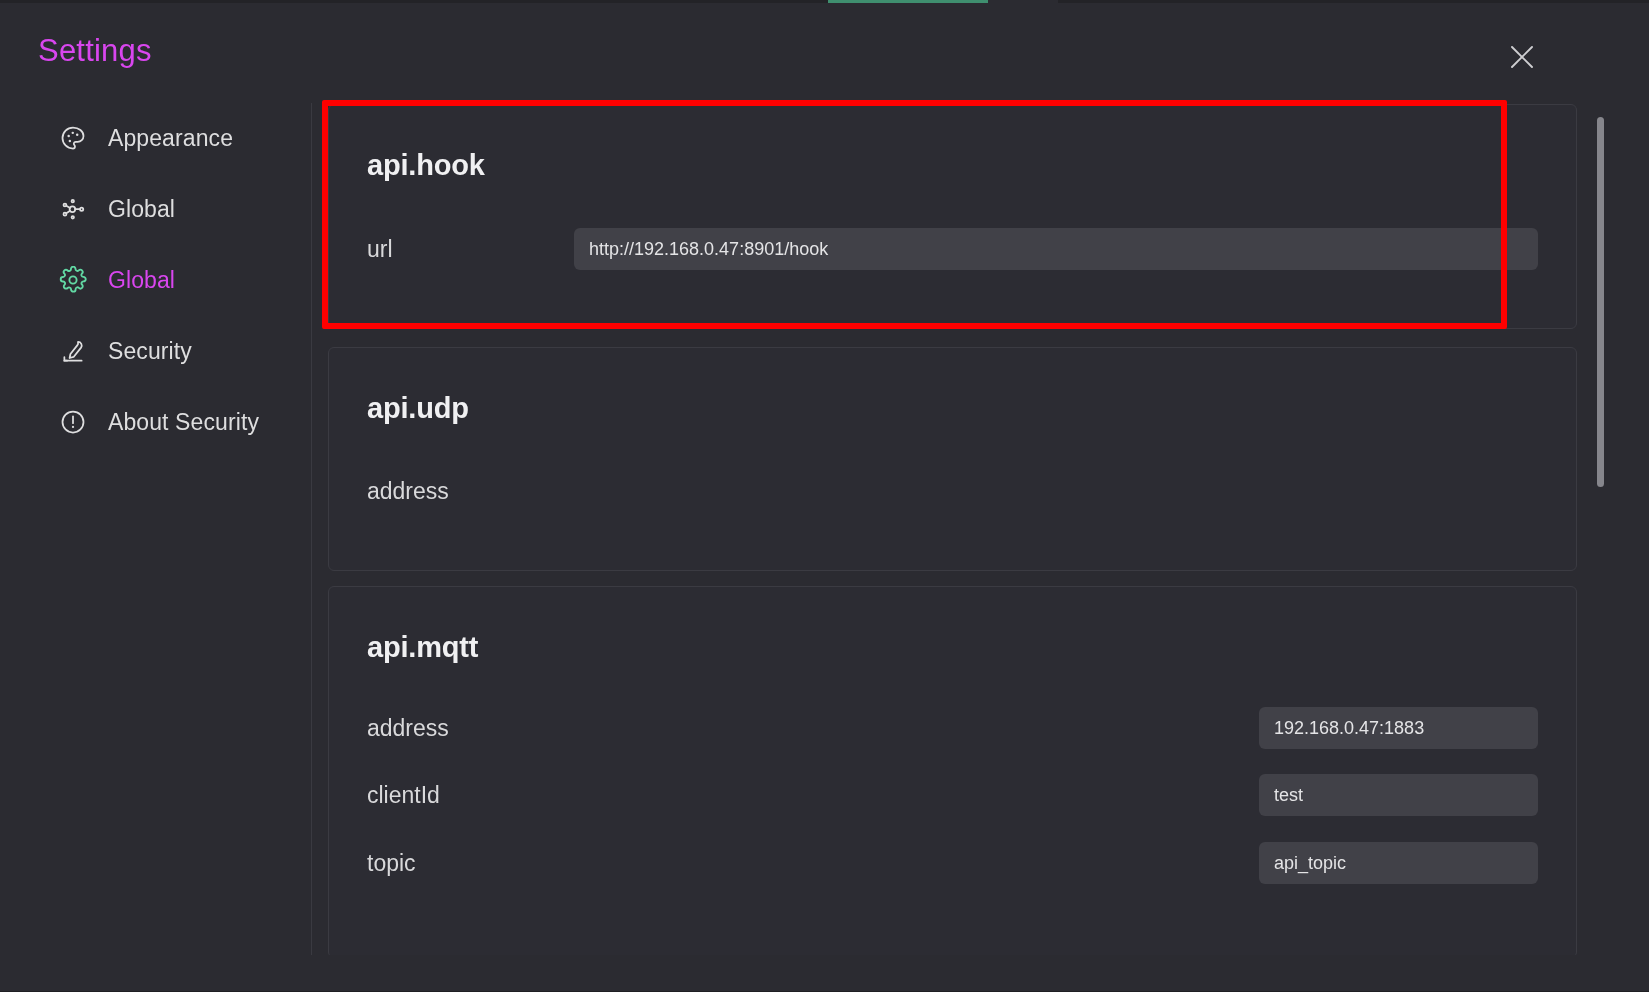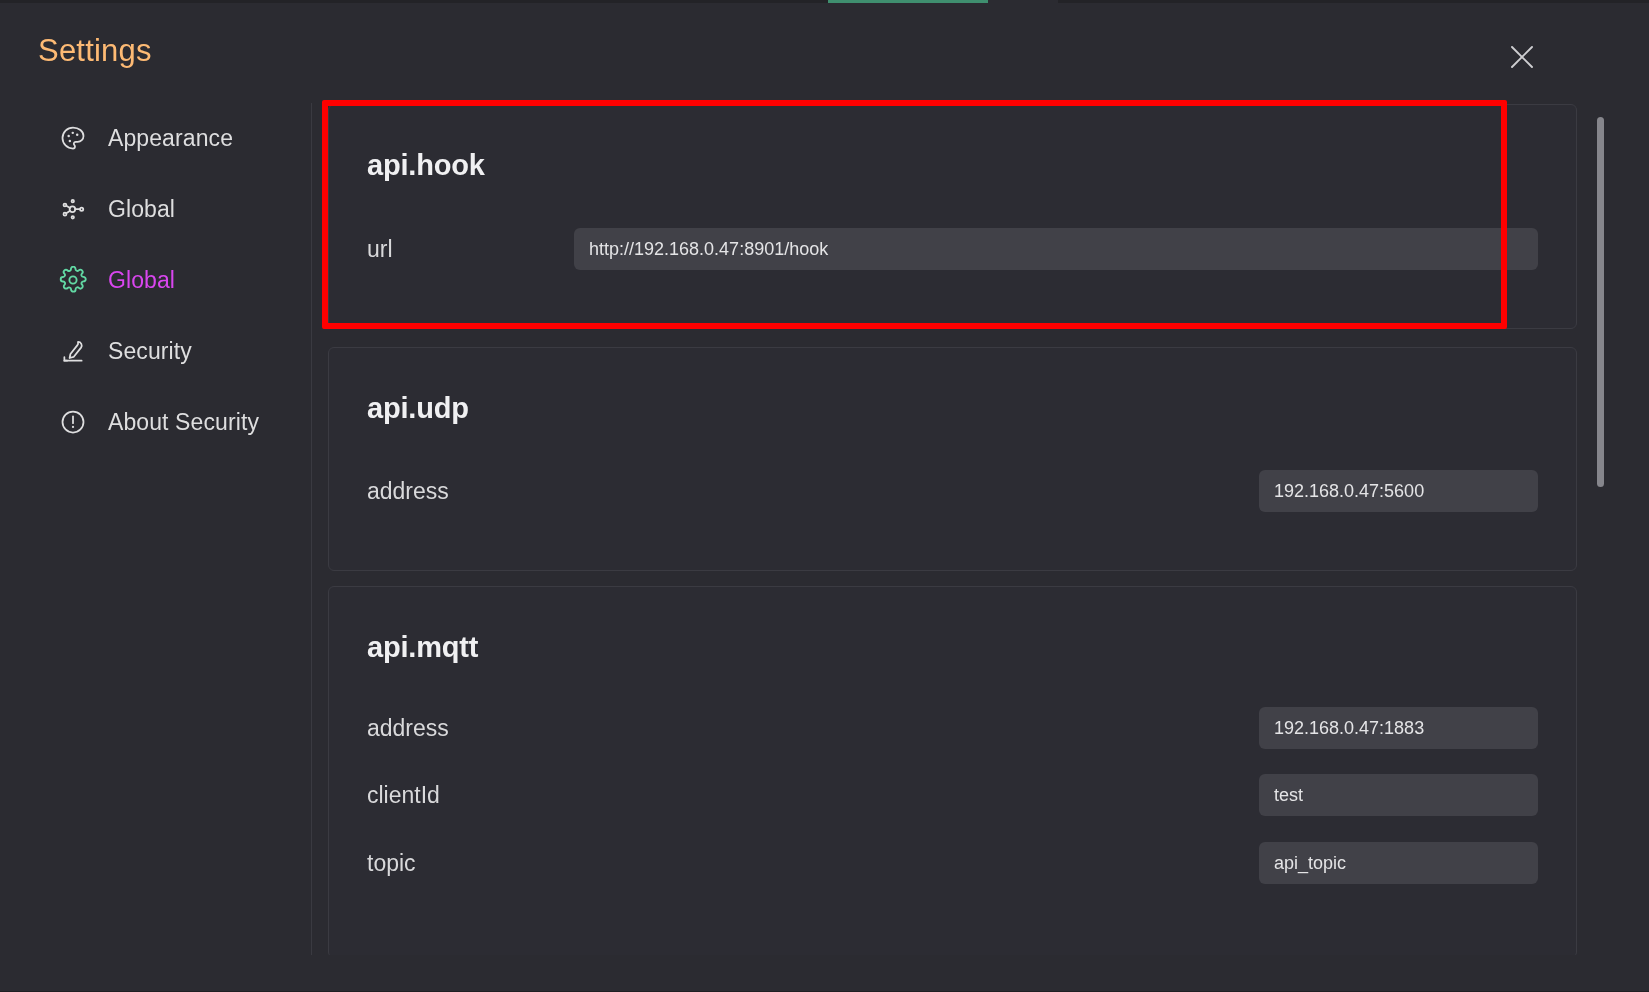--- a/index.html
+++ b/index.html
@@ -46,21 +46,21 @@
     box-sizing: border-box;
   }
 
   
   #modal-title {
     position: absolute;
     left: 38px;
     top: 30px;
     font-size: 31px;
     font-weight: 400;
-    color: #fdba74;
+    color: #d946ef;
     letter-spacing: .2px;
   }
   #close-button {
     position: absolute;
     right: 108px;
     top: 35px;
     width: 38px; height: 38px;
     display: flex; align-items: center; justify-content: center;
     cursor: pointer;
   }
@@ -292,21 +292,20 @@
       <div class="field-row" style="top:123px;">
         <span class="field-label">url</span>
         <span class="field-input wide" placeholder="">http://192.168.0.47:8901/hook</span>
       </div>
     </div>
 
     <div class="card" style="top:244px; height:224px;">
       <div class="card-title" style="top:44px;">api.udp</div>
       <div class="field-row" style="top:122px;">
         <span class="field-label">address</span>
-        <span class="field-input narrow" placeholder="">192.168.0.47:5600</span>
       </div>
     </div>
 
     <div class="card" style="top:483px; height:372px;">
       <div class="card-title" style="top:44px;">api.mqtt</div>
 
       <div class="field-row" style="top:120px;">
         <span class="field-label">address</span>
         <span class="field-input narrow" placeholder="">192.168.0.47:1883</span>
       </div>

